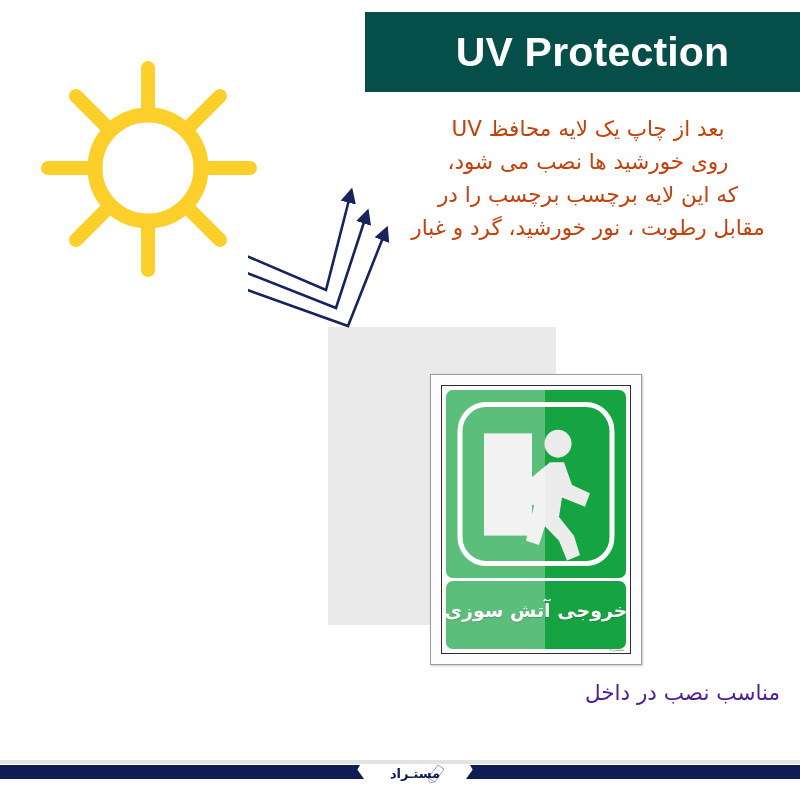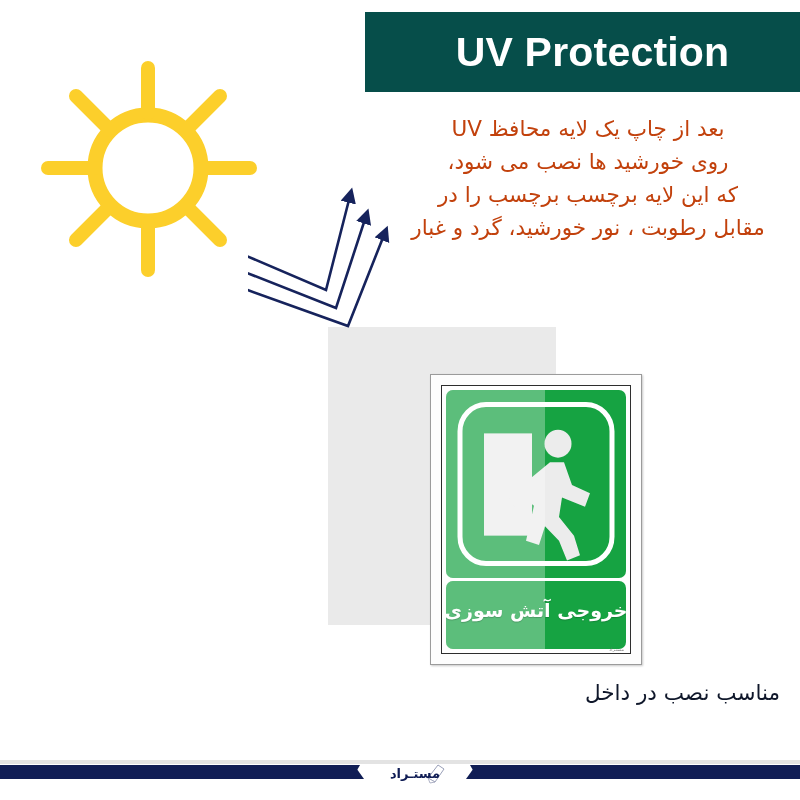--- a/index.html
+++ b/index.html
@@ -183,21 +183,21 @@
     letter-spacing: 0.6px;
   }
 
   
   .fa-note {
     position: absolute;
     left: 470px; top: 676px;
     width: 320px;
     direction: rtl;
     text-align: right;
-    color: #0f172a;
+    color: #4c1d95;
     font-family: "DejaVu Sans", sans-serif;
     font-size: 21.5px;
     line-height: 33px;
     font-weight: 500;
     padding-right: 10px;
   }
   .fa-note .ln { display: block; white-space: nowrap; }
 
   
   .footer-hairline {

